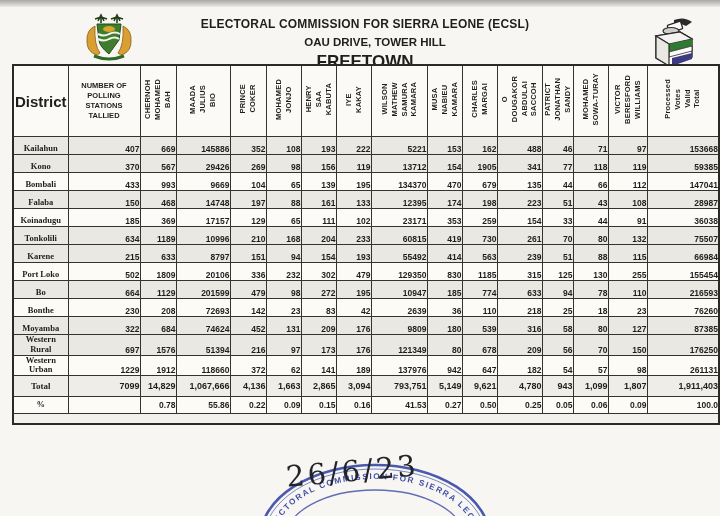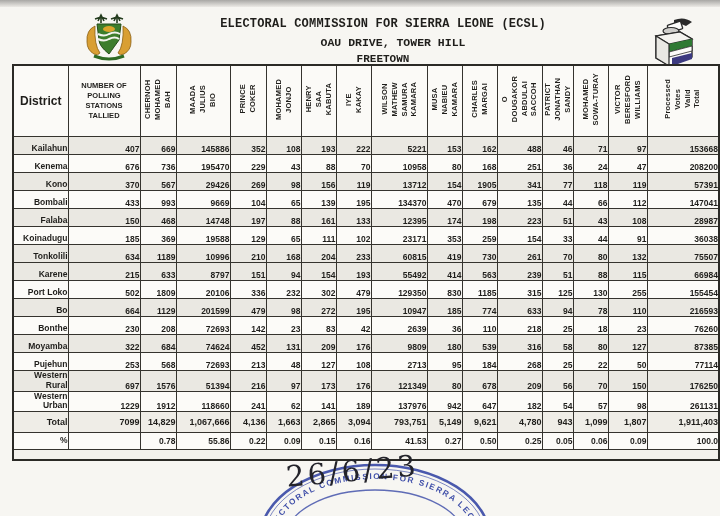--- a/index.html
+++ b/index.html
@@ -1,40 +1,40 @@
 <!DOCTYPE html>
 <html><head>
 <meta charset="utf-8">
 <style>
   html,body{margin:0;padding:0;background:#d9d8d5;}
   #page{position:relative;width:720px;height:516px;overflow:hidden;
         background:#f7f6f2;font-family:"Liberation Sans",sans-serif;color:#1f1e1b;}
   .scan-top{position:absolute;top:0;left:0;right:0;height:7px;
         background:linear-gradient(#a9a8a5,#eceae6);}
   
-  #title-block{position:absolute;top:17px;left:148px;width:470px;text-align:center;font-family:Liberation Mono, monospace;}
+  #title-block{position:absolute;top:17px;left:130px;width:470px;text-align:center;}
   .t1{font-size:12px;font-weight:bold;letter-spacing:.2px;}
   .t2{font-size:11.5px;font-weight:bold;margin-top:5px;margin-left:20px;}
-  .t3{font-size:11px;font-weight:bold;margin-top:4px;}
+  .t3{font-size:17px;font-weight:bold;margin-top:4px;}
   #coat-of-arms{position:absolute;left:82px;top:12px;}
   #ballot-logo{position:absolute;left:644px;top:16px;}
   
   #vote-table{position:absolute;left:12px;top:64px;width:700px;
         border-collapse:collapse;table-layout:fixed;background:#fcfbf8;}
   #vote-table th,#vote-table td{border:1px solid #35332e;padding:0;overflow:hidden;}
   #vote-table{border:2px solid #2b2a26;}
   #vote-table thead th{height:70px;vertical-align:middle;text-align:center;background:#fbfaf7;}
-  .hdr-district{font-size:12px;font-weight:bold;}
+  .hdr-district{font-size:15px;font-weight:bold;}
   .hdr-polling{font-size:7.5px;font-weight:bold;line-height:1.35;padding:0 3px;}
   .vh{writing-mode:vertical-lr;transform:rotate(180deg);
       font-size:7.5px;font-weight:bold;line-height:1.3;letter-spacing:.2px;
       display:inline-block;max-height:66px;}
   #vote-table tbody td{height:17px;font-size:8.5px;font-weight:bold;
       vertical-align:bottom;white-space:normal;}
-  td.district{font-size:9px;text-align:right;padding:1px 2px 2px 3px;line-height:1.15;}
+  td.district{font-size:9px;text-align:center;padding:1px 2px 2px 3px;line-height:1.15;font-family:Liberation Serif, serif;}
   td.num{text-align:right;padding:1px 5px 2px 1px;}
   tr.shaded td{background:#eae8e2;}
   tr.tall td{height:26px;}
   tr.total-row td{height:20px;font-size:9px;font-weight:bold;background:#efede7;}
   tr.total-row td{border-top:2px solid #2b2a26;}
   tr.percent-row td{height:16px;font-size:8.5px;font-weight:bold;}
   tr.strip-row td{height:9px;background:#f3f1ec;}
   
   #stamp{position:absolute;left:252px;top:442px;width:246px;height:160px;pointer-events:none;}
   #stamp-date{position:absolute;left:286px;top:454px;font-family:"DejaVu Serif",serif;
@@ -135,55 +135,37 @@
           <td class="num">222</td>
           <td class="num">5221</td>
           <td class="num">153</td>
           <td class="num">162</td>
           <td class="num">488</td>
           <td class="num">46</td>
           <td class="num">71</td>
           <td class="num">97</td>
           <td class="num">153668</td>
         </tr>
-        <tr>
-          <td class="district">Kenema</td>
-          <td class="num">676</td>
-          <td class="num">736</td>
-          <td class="num">195470</td>
-          <td class="num">229</td>
-          <td class="num">43</td>
-          <td class="num">88</td>
-          <td class="num">70</td>
-          <td class="num">10958</td>
-          <td class="num">80</td>
-          <td class="num">168</td>
-          <td class="num">251</td>
-          <td class="num">36</td>
-          <td class="num">24</td>
-          <td class="num">47</td>
-          <td class="num">208200</td>
-        </tr>
         <tr class="shaded ">
           <td class="district">Kono</td>
           <td class="num">370</td>
           <td class="num">567</td>
           <td class="num">29426</td>
           <td class="num">269</td>
           <td class="num">98</td>
           <td class="num">156</td>
           <td class="num">119</td>
           <td class="num">13712</td>
           <td class="num">154</td>
           <td class="num">1905</td>
           <td class="num">341</td>
           <td class="num">77</td>
           <td class="num">118</td>
           <td class="num">119</td>
-          <td class="num">57391</td>
+          <td class="num">59385</td>
         </tr>
         <tr>
           <td class="district">Bombali</td>
           <td class="num">433</td>
           <td class="num">993</td>
           <td class="num">9669</td>
           <td class="num">104</td>
           <td class="num">65</td>
           <td class="num">139</td>
           <td class="num">195</td>
@@ -211,21 +193,21 @@
           <td class="num">223</td>
           <td class="num">51</td>
           <td class="num">43</td>
           <td class="num">108</td>
           <td class="num">28987</td>
         </tr>
         <tr>
           <td class="district">Koinadugu</td>
           <td class="num">185</td>
           <td class="num">369</td>
-          <td class="num">19588</td>
+          <td class="num">17157</td>
           <td class="num">129</td>
           <td class="num">65</td>
           <td class="num">111</td>
           <td class="num">102</td>
           <td class="num">23171</td>
           <td class="num">353</td>
           <td class="num">259</td>
           <td class="num">154</td>
           <td class="num">33</td>
           <td class="num">44</td>
@@ -333,38 +315,20 @@
           <td class="num">176</td>
           <td class="num">9809</td>
           <td class="num">180</td>
           <td class="num">539</td>
           <td class="num">316</td>
           <td class="num">58</td>
           <td class="num">80</td>
           <td class="num">127</td>
           <td class="num">87385</td>
         </tr>
-        <tr>
-          <td class="district">Pujehun</td>
-          <td class="num">253</td>
-          <td class="num">568</td>
-          <td class="num">72693</td>
-          <td class="num">213</td>
-          <td class="num">48</td>
-          <td class="num">127</td>
-          <td class="num">108</td>
-          <td class="num">2713</td>
-          <td class="num">95</td>
-          <td class="num">184</td>
-          <td class="num">268</td>
-          <td class="num">25</td>
-          <td class="num">22</td>
-          <td class="num">50</td>
-          <td class="num">77114</td>
-        </tr>
         <tr class="shaded tall">
           <td class="district">Western Rural</td>
           <td class="num">697</td>
           <td class="num">1576</td>
           <td class="num">51394</td>
           <td class="num">216</td>
           <td class="num">97</td>
           <td class="num">173</td>
           <td class="num">176</td>
           <td class="num">121349</td>
@@ -374,21 +338,21 @@
           <td class="num">56</td>
           <td class="num">70</td>
           <td class="num">150</td>
           <td class="num">176250</td>
         </tr>
         <tr class="tall">
           <td class="district">Western Urban</td>
           <td class="num">1229</td>
           <td class="num">1912</td>
           <td class="num">118660</td>
-          <td class="num">241</td>
+          <td class="num">372</td>
           <td class="num">62</td>
           <td class="num">141</td>
           <td class="num">189</td>
           <td class="num">137976</td>
           <td class="num">942</td>
           <td class="num">647</td>
           <td class="num">182</td>
           <td class="num">54</td>
           <td class="num">57</td>
           <td class="num">98</td>

